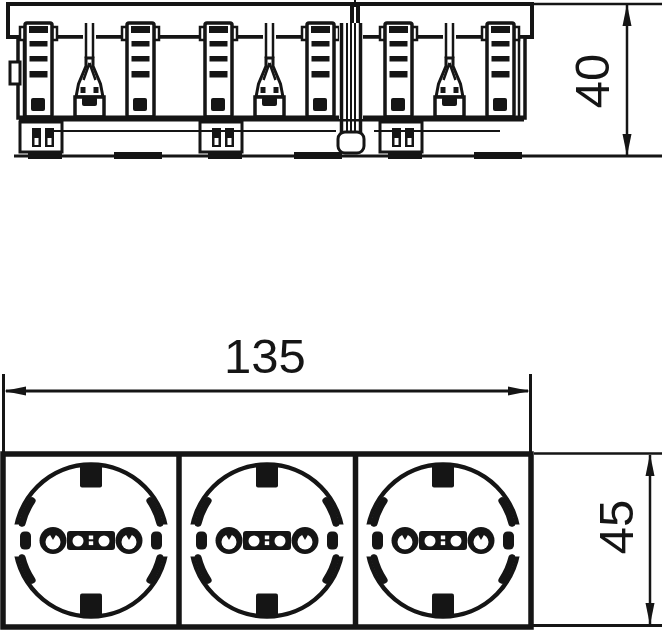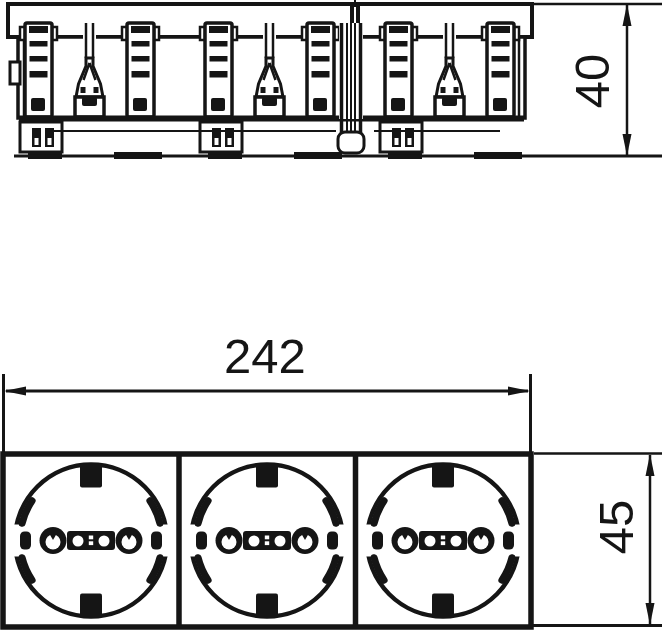--- a/index.html
+++ b/index.html
@@ -157,17 +157,17 @@
     <line class="ln" x1="534" y1="453.5" x2="662" y2="453.5" stroke-width="2.5"></line>
     <line class="ln" x1="533" y1="625.5" x2="662" y2="625.5" stroke-width="3"></line>
     <line class="ln" x1="650" y1="455" x2="650" y2="624" stroke-width="2.5"></line>
     <use href="#arr" transform="translate(650,454)"></use>
     <use href="#arr" transform="translate(650,625) rotate(180)"></use>
   </g>
 </svg>
 
 <div class="dim-label rot" style="left:532px;top:56px;">40</div>
 
-<div class="dim-label" style="left:205px;top:331px;">242</div>
+<div class="dim-label" style="left:205px;top:331px;">135</div>
 
 <div class="dim-label rot" style="left:556px;top:502px;">45</div>
 
 </div>
 
 </body></html>

